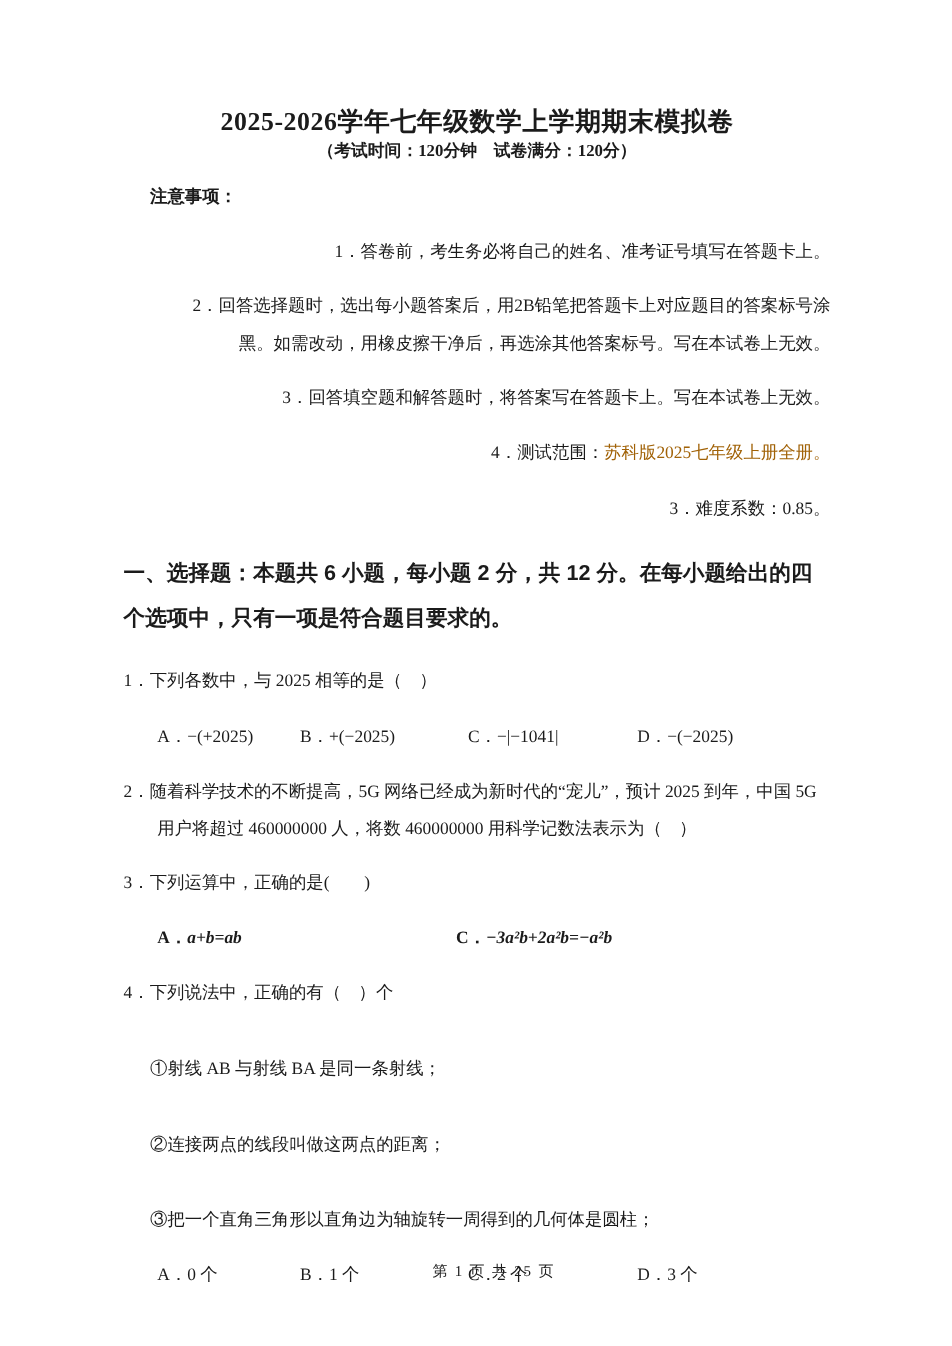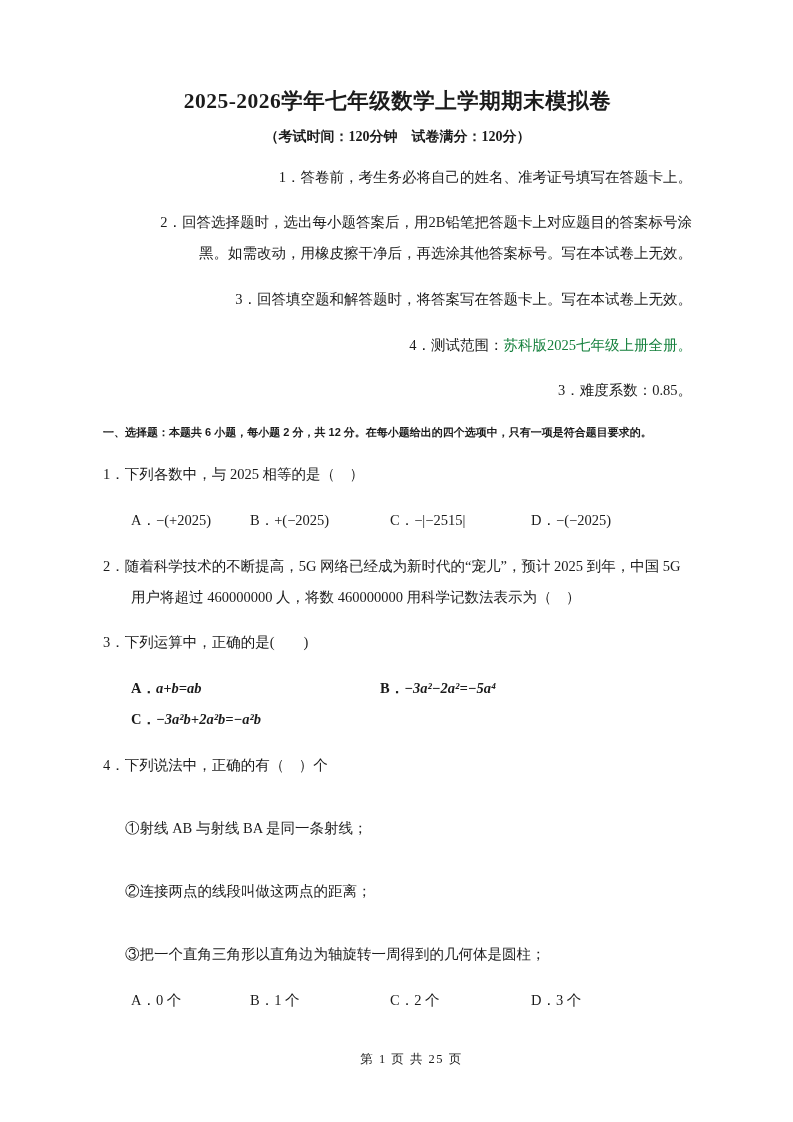--- a/index.html
+++ b/index.html
@@ -21,36 +21,35 @@
     font-weight:bold;
     font-size:21.5px;
     line-height:1.4;
     letter-spacing:0.5px;
     font-family:"Liberation Serif","DejaVu Serif",serif;
   }
   .subtitle{
     text-align:center;
     font-size:14px;
     font-weight:bold;
-    margin-top:10px;
     line-height:1.5;
   }
   .notice-heading{
     margin-top:12px;
     padding-left:22px;
     font-weight:bold;
     font-family:"Liberation Sans","DejaVu Sans",sans-serif;
     font-size:14.5px;
   }
   .notice-item{ text-indent:50px;text-align:right; }
-  .red{ color:#15803d; }
+  .red{ color:#a16207; }
   .section-heading{
     font-weight:bold;
     font-family:"Liberation Sans","DejaVu Sans",sans-serif;
-    font-size:11px;
+    font-size:18px;
   }
   .q-stem{ padding-left:28px; text-indent:-28px; }
   .sub-item{ padding-left:22px;margin-top:32px; }
   .opts4{
     display:grid;
     grid-template-columns:119px 140px 141px auto;
     padding-left:28px;
   }
   .opts2{
     display:grid;
@@ -68,47 +67,47 @@
   }
 </style>
 </head>
 <body>
 
 <div class="page">
 
   <div class="title">2025-2026学年七年级数学上学期期末模拟卷</div>
   <div class="subtitle">（考试时间：120分钟　试卷满分：120分）</div>
 
+  <div class="notice-heading">注意事项：</div>
   <p class="notice-item">1．答卷前，考生务必将自己的姓名、准考证号填写在答题卡上。</p>
   <p class="notice-item">2．回答选择题时，选出每小题答案后，用2B铅笔把答题卡上对应题目的答案标号涂黑。如需改动，用橡皮擦干净后，再选涂其他答案标号。写在本试卷上无效。</p>
   <p class="notice-item">3．回答填空题和解答题时，将答案写在答题卡上。写在本试卷上无效。</p>
   <p class="notice-item"><span>4．测试范围：</span><span class="red">苏科版2025七年级上册全册。</span></p>
   <p class="notice-item">3．难度系数：0.85。</p>
 
   <p class="section-heading">一、选择题：本题共 6 小题，每小题 2 分，共 12 分。在每小题给出的四个选项中，只有一项是符合题目要求的。</p>
 
   <div>
     <p class="q-stem">1．下列各数中，与 2025 相等的是（　）</p>
     <div class="opts4">
       <span>A．−(+2025)</span>
       <span>B．+(−2025)</span>
-      <span>C．−|−2515|</span>
+      <span>C．−|−1041|</span>
       <span>D．−(−2025)</span>
     </div>
   </div>
 
   <div>
     <p class="q-stem">2．随着科学技术的不断提高，5G 网络已经成为新时代的“宠儿”，预计 2025 到年，中国 5G 用户将超过 460000000 人，将数 460000000 用科学记数法表示为（　）</p>
   </div>
 
   <div>
     <p class="q-stem">3．下列运算中，正确的是(　　)</p>
     <div class="opts2">
       <span><span>A．</span><span class="math">a+b=ab</span></span>
-      <span><span>B．</span><span class="math">−3a²−2a²=−5a⁴</span></span>
       <span><span>C．</span><span class="math">−3a²b+2a²b=−a²b</span></span>
     </div>
   </div>
 
   <div>
     <p class="q-stem">4．下列说法中，正确的有（　）个</p>
     <p class="sub-item">①射线 AB 与射线 BA 是同一条射线；</p>
     <p class="sub-item">②连接两点的线段叫做这两点的距离；</p>
     <p class="sub-item">③把一个直角三角形以直角边为轴旋转一周得到的几何体是圆柱；</p>
     <div class="opts4">

